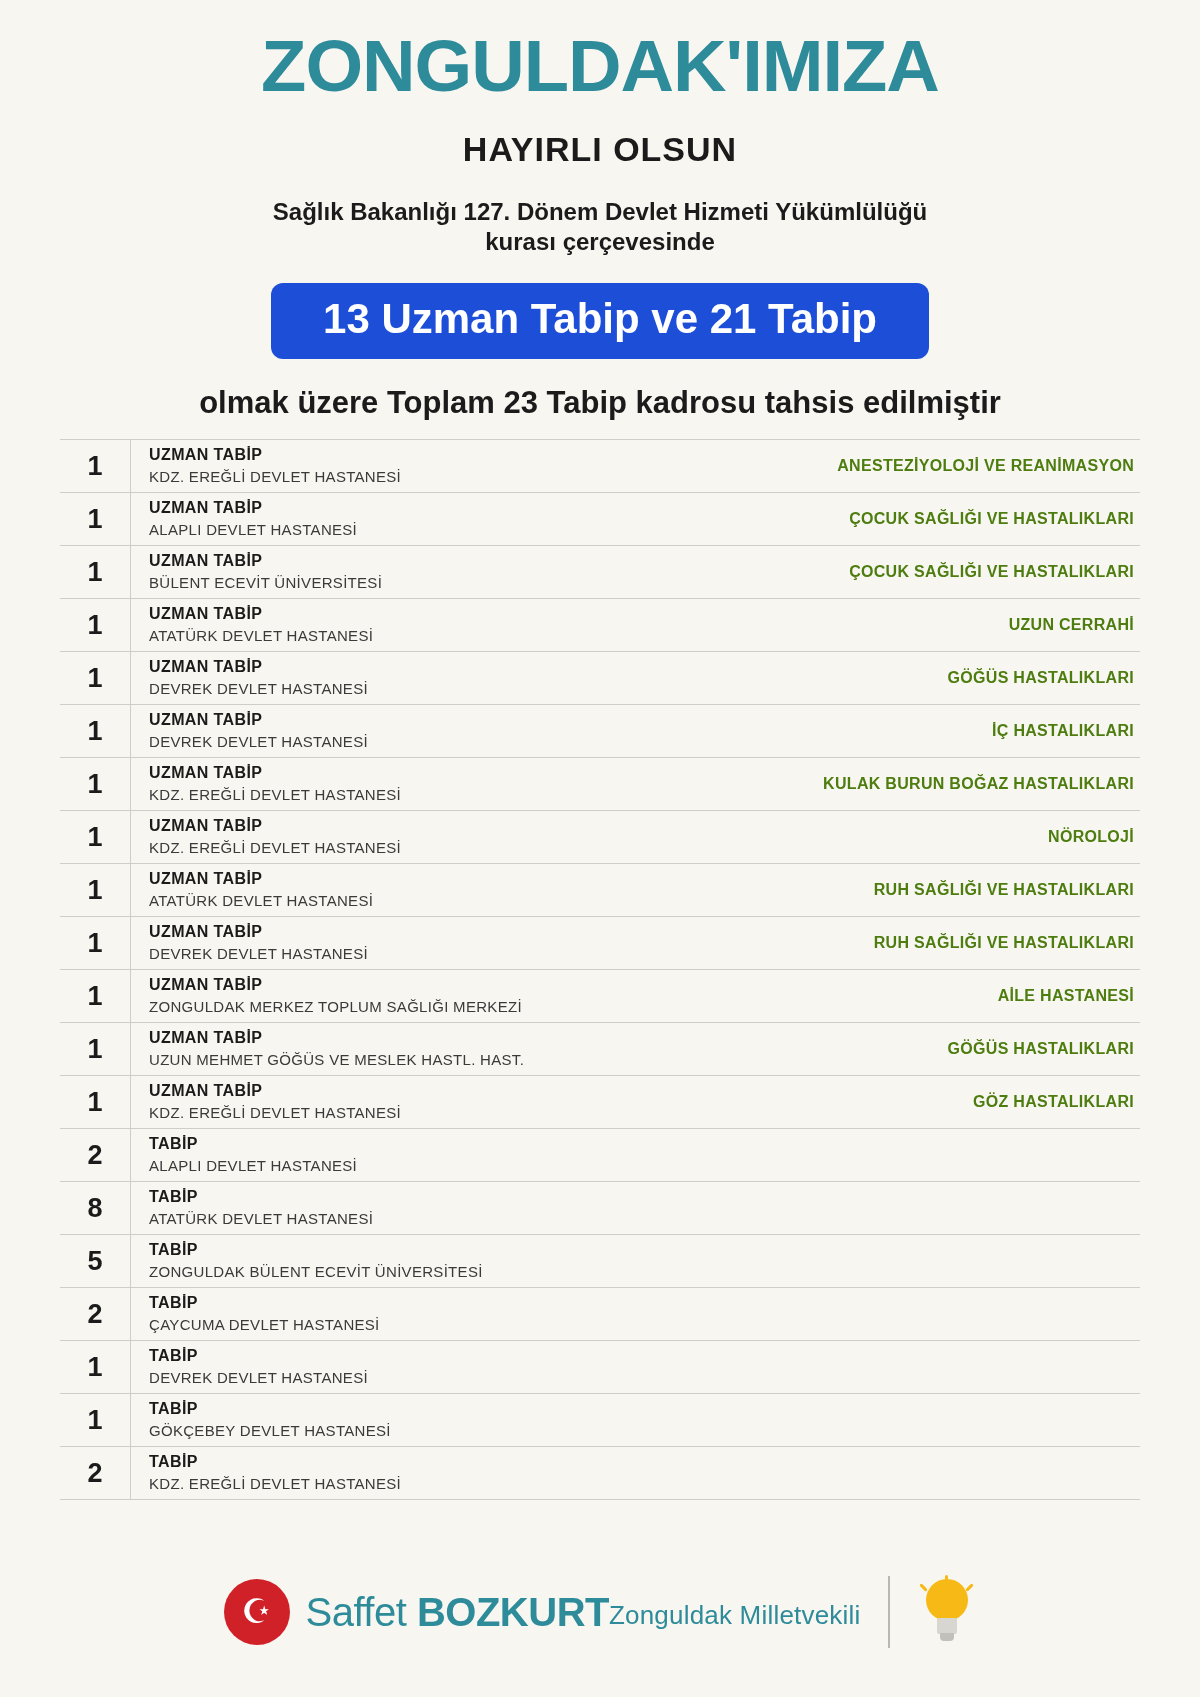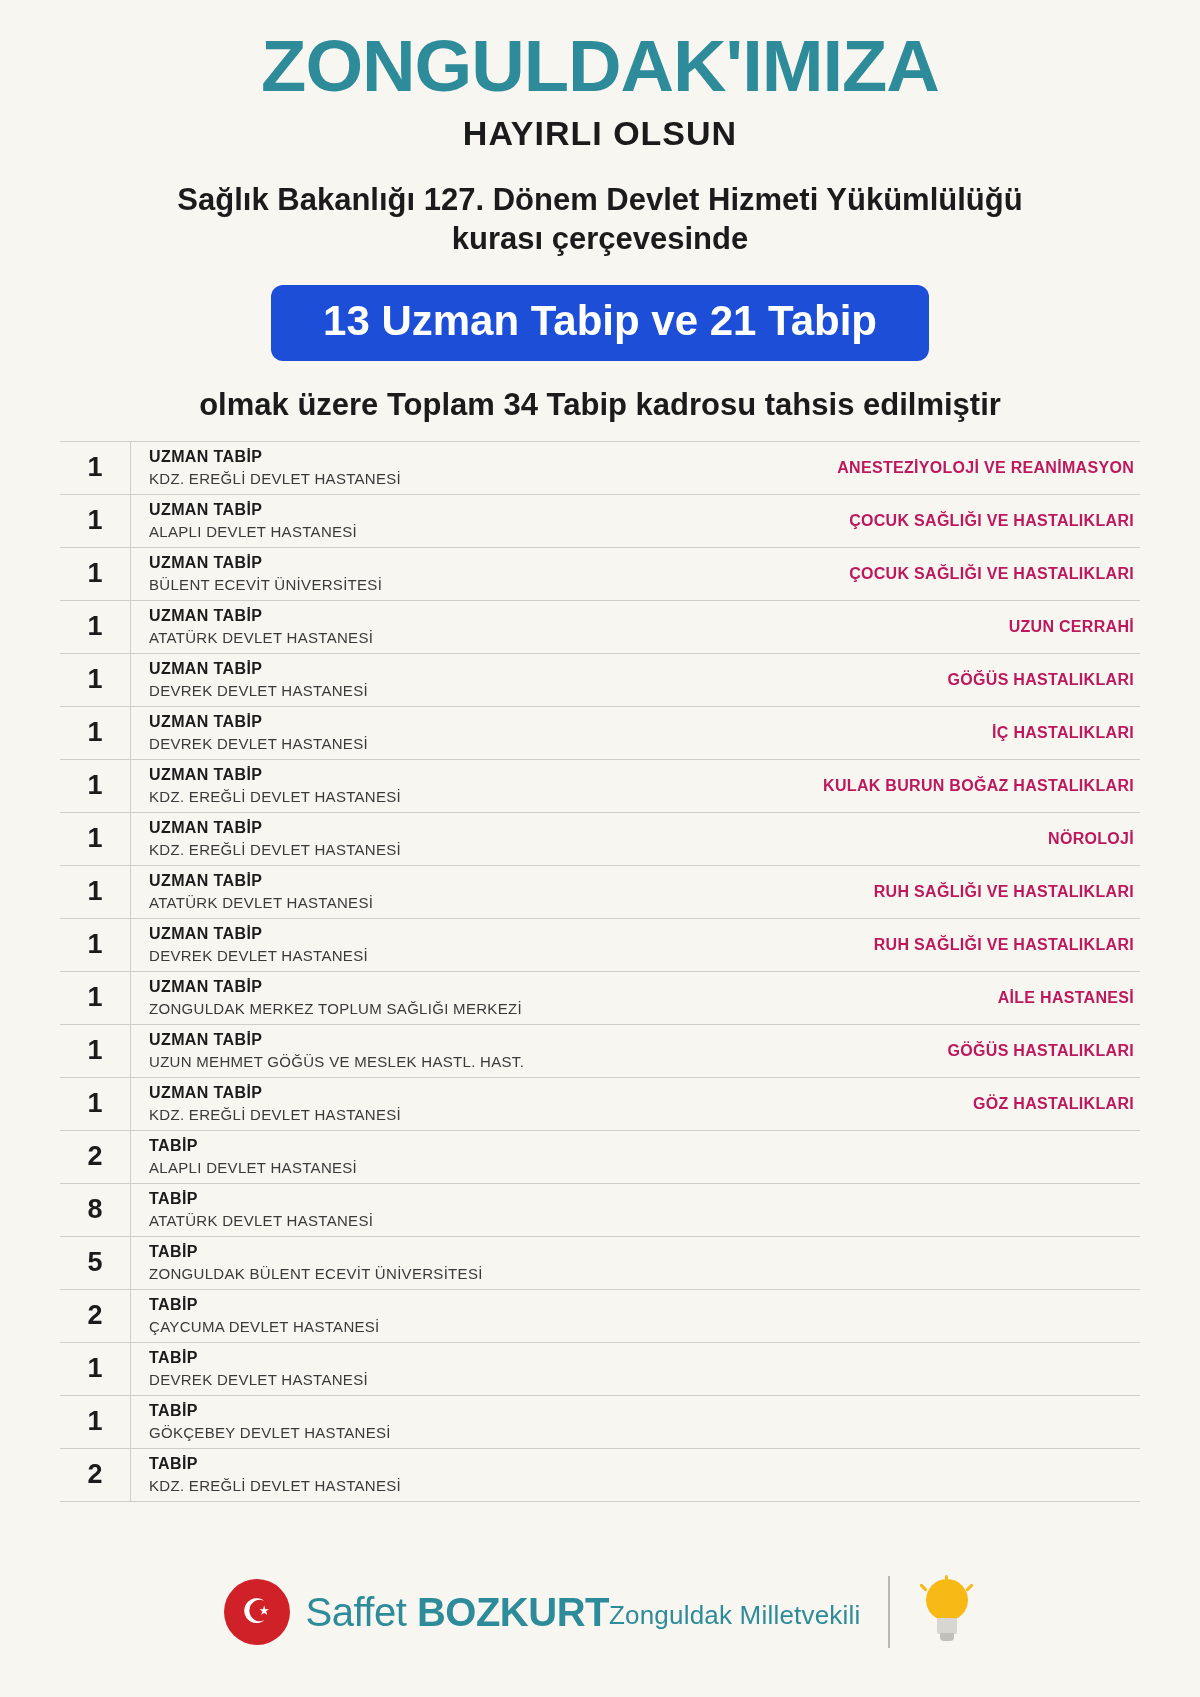--- a/index.html
+++ b/index.html
@@ -34,25 +34,25 @@
     line-height: 1.0;
     font-stretch: condensed;
     transform: scaleX(1.03);
   }
   .subheadline {
     text-align: center;
     font-size: 34px;
     font-weight: bold;
     color: #1b1b1b;
     letter-spacing: 1px;
-    margin-top: 12px;
+    margin-top: 28px;
   }
   .intro {
     text-align: center;
-    font-size: 31px;
+    font-size: 24px;
     font-weight: bold;
     color: #1b1b1b;
     line-height: 1.25;
     margin-top: 28px;
     padding: 0 40px;
   }
   .banner-wrap {
     display: flex;
     justify-content: center;
     margin-top: 26px;
@@ -118,21 +118,21 @@
     color: #3a3a3a;
     letter-spacing: 0.3px;
     line-height: 1.3;
     margin-top: 2px;
   }
   .branch {
     flex: 0 0 auto;
     font-size: 16px;
     font-weight: bold;
     letter-spacing: 0.3px;
-    color: #be185d;
+    color: #4d7c0f;
     padding-right: 6px;
     white-space: nowrap;
   }
   
   .footer {
     position: absolute;
     left: 0;
     right: 0;
     bottom: 48px;
     display: flex;
@@ -230,21 +230,21 @@
 
   <div class="intro">
     <div>Sağlık Bakanlığı 127. Dönem Devlet Hizmeti Yükümlülüğü</div>
     <div>kurası çerçevesinde</div>
   </div>
 
   <div class="banner-wrap">
     <div class="banner">13 Uzman Tabip ve 21 Tabip</div>
   </div>
 
-  <div class="closing">olmak üzere Toplam 34 Tabip kadrosu tahsis edilmiştir</div>
+  <div class="closing">olmak üzere Toplam 23 Tabip kadrosu tahsis edilmiştir</div>
 
   <div class="table">
 
   <div class="row">
         <div class="count">1</div>
         <div class="info">
           <div class="title">UZMAN TABİP</div>
           <div class="place">KDZ. EREĞLİ DEVLET HASTANESİ</div>
         </div>
         <div class="branch">ANESTEZİYOLOJİ VE REANİMASYON</div>

